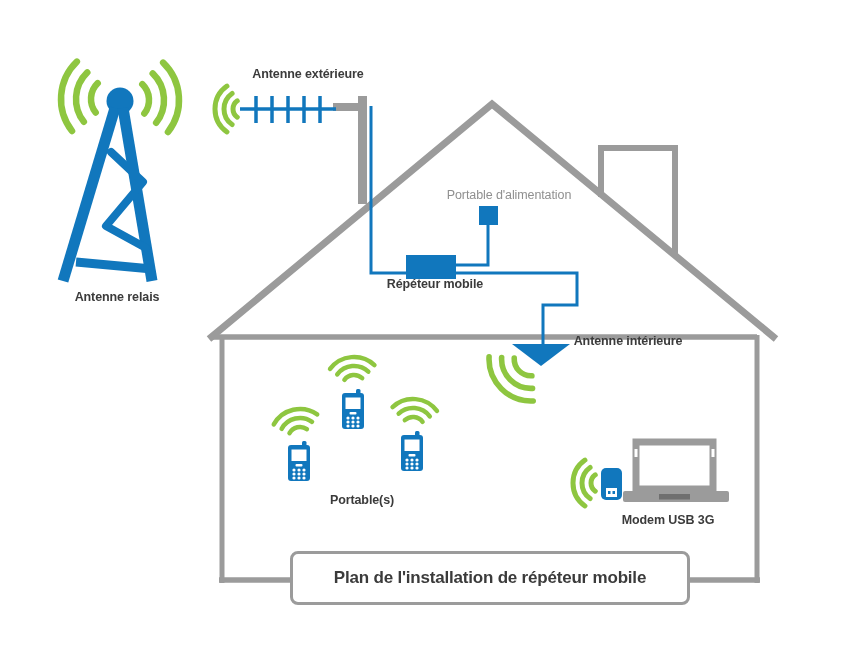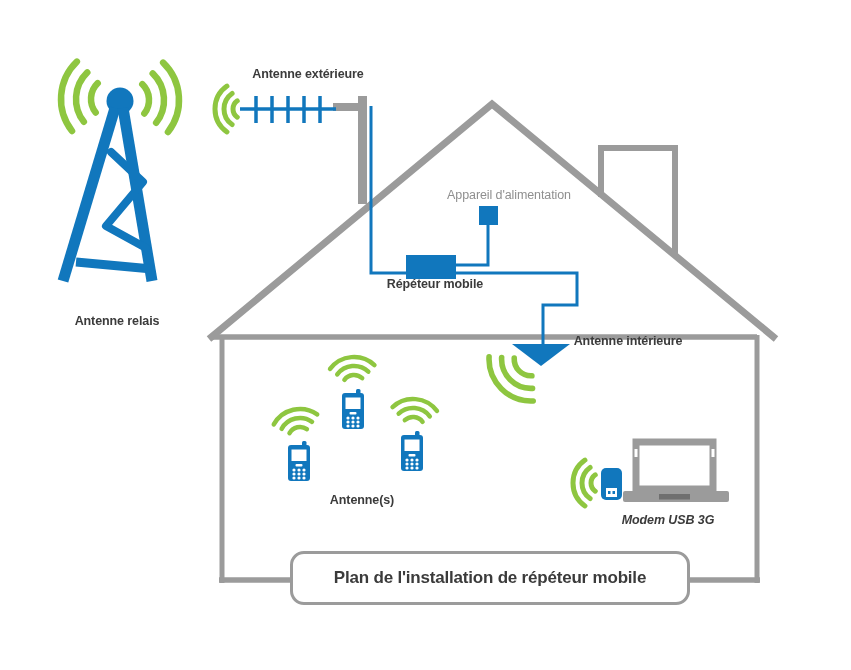--- a/index.html
+++ b/index.html
@@ -13,21 +13,21 @@
   }
   .canvas svg{position:absolute;left:0;top:0;}
   .label{
     position:absolute; transform:translateX(-50%);
     font-size:12.5px; font-weight:bold; letter-spacing:-0.1px;
     color:var(--c-text); white-space:nowrap;
   }
   .label.muted{color:var(--c-muted); font-weight:normal; font-size:12.5px;}
   .title-box{
     position:absolute; left:290px; top:551px; width:400px; height:54px;
-    background:var(--c-bg); border:3px solid var(--c-gray); border-radius:14px;
+    background:var(--c-bg); border:3px solid var(--c-gray); border-radius:8px;
     box-sizing:border-box; display:flex; align-items:center; justify-content:center;
   }
   .title-box span{font-size:17px; font-weight:bold; color:var(--c-text); letter-spacing:-0.2px;}
   
   .f-blue{fill:var(--c-blue);} .f-white{fill:var(--c-bg);} .f-gray{fill:var(--c-gray);} .f-dark{fill:var(--c-dark);}
   .s-gray{stroke:var(--c-gray); fill:none;}
   .s-blue{stroke:var(--c-blue); fill:none;}
   .wave{stroke:var(--c-green); fill:none; stroke-linecap:round;}
   .w-sm{stroke-width:5;} .w-md{stroke-width:4.5;} .w-lg{stroke-width:4;} .w-xl{stroke-width:6.5;}
 </style>
@@ -129,24 +129,24 @@
     </g>
     <g>
       <rect class="f-blue" x="601" y="468" width="21" height="32" rx="5"></rect>
       <rect class="f-white" x="606" y="488" width="11" height="9"></rect>
       <rect class="f-blue" x="608" y="491" width="2.5" height="3"></rect>
       <rect class="f-blue" x="612.5" y="491" width="2.5" height="3"></rect>
     </g>
     <use href="#wave-sm" class="wave w-sm" transform="translate(601,483) rotate(180)"></use>
   </svg>
 
-  <div class="label" style="left:117px; top:290px;margin-top:24px;">Antenne relais</div>
+  <div class="label" style="left:117px; top:290px;">Antenne relais</div>
   <div class="label" style="left:308px; top:67px;">Antenne extérieure</div>
-  <div class="label muted" style="left:509px; top:188px;">Appareil d'alimentation</div>
+  <div class="label muted" style="left:509px; top:188px;">Portable d'alimentation</div>
   <div class="label" style="left:435px; top:277px;">Répéteur mobile</div>
   <div class="label" style="left:628px; top:334px;">Antenne intérieure</div>
-  <div class="label" style="left:362px; top:493px;">Antenne(s)</div>
-  <div class="label" style="left:668px; top:513px;font-style:italic;">Modem USB 3G</div>
+  <div class="label" style="left:362px; top:493px;">Portable(s)</div>
+  <div class="label" style="left:668px; top:513px;">Modem USB 3G</div>
 
   <div class="title-box">
     <span>Plan de l'installation de répéteur mobile</span>
   </div>
 </div>
 
 </body></html>

